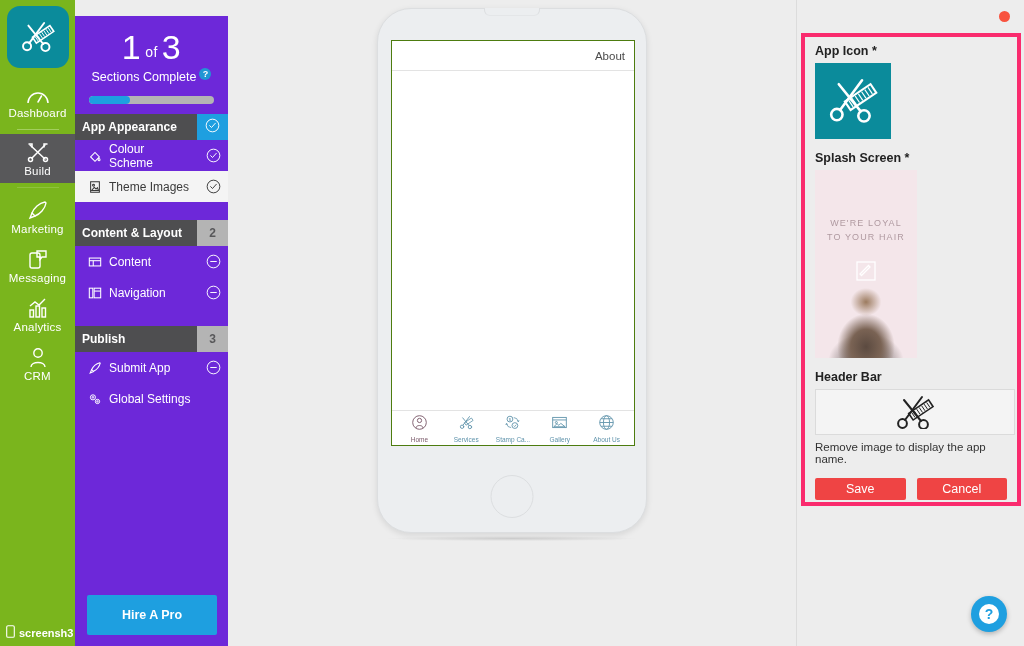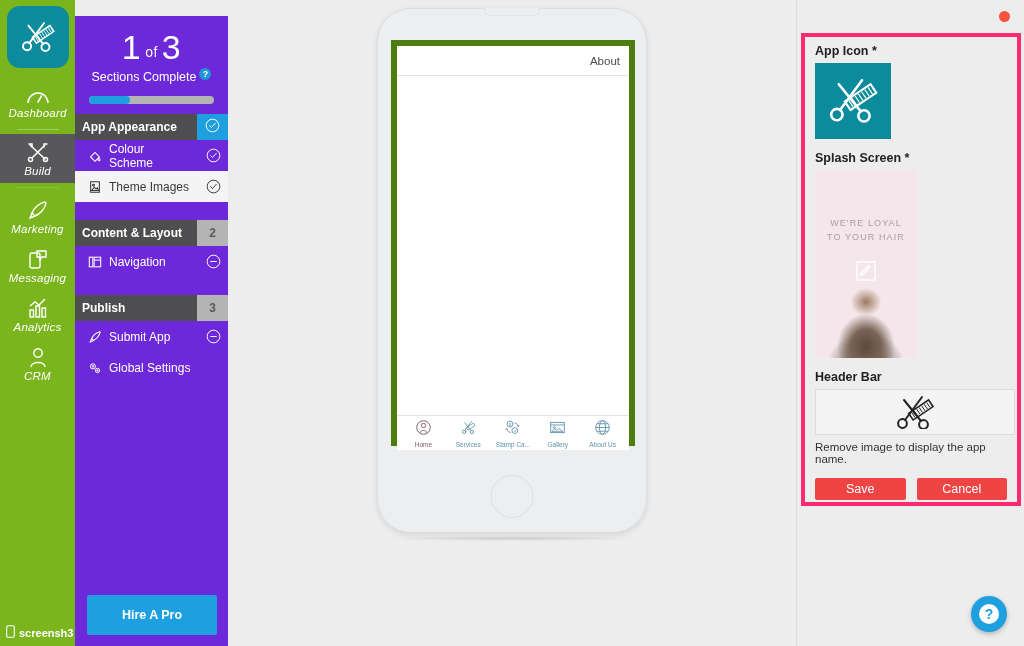--- a/index.html
+++ b/index.html
@@ -22,21 +22,21 @@
     background: #0b8b9b; display: flex; align-items: center; justify-content: center;
   }
   .rail-items { width: 100%; margin-top: 8px; }
   .rail-item {
     width: 100%; height: 49px;
     display: flex; flex-direction: column; align-items: center; justify-content: center;
     color: #ffffff; font-size: 11.5px; letter-spacing: .2px;
     position: relative; cursor: pointer;
   }
   .rail-item .ri-ico { height: 22px; display:flex; align-items:flex-end; }
-  .rail-item .ri-lbl { margin-top: 2px; line-height: 12px; font-style: italic; }
+  .rail-item .ri-lbl { margin-top: 2px; line-height: 12px; }
   .rail-item.active { background: #58585a; }
   .rail-sep { width: 42px; height: 1px; background: #a3ce5e; margin: 4px auto; }
   .rail-sep.dark { background: #8fc13e; }
   .rail-foot {
     position: absolute; left: 0; bottom: 6px; width: 75px;
     display: flex; align-items: center; gap: 4px; padding-left: 6px;
     color: #fff; font-size: 11px; font-weight: bold;
   }
 
   
@@ -106,21 +106,21 @@
     box-shadow: 0 2px 6px rgba(0,0,0,.10);
   }
   .phone-speaker {
     position: absolute; top: -1px; left: 50%; transform: translateX(-50%);
     width: 56px; height: 8px; background: #eceef0;
     border-left: 1px solid #dcdee0; border-right: 1px solid #dcdee0;
     border-bottom: 1px solid #e4e6e8; border-radius: 0 0 6px 6px;
   }
   .phone-screen {
     position: absolute; left: 13px; top: 31px; width: 244px; height: 406px;
-    background: #ffffff; border: 6px solid #4d7c0f;
+    background: #ffffff; border: 1px solid #4d7c0f;
   }
   .app-header {
     height: 30px; border-bottom: 1px solid #e3e3e3;
     display: flex; align-items: center; justify-content: flex-end;
     padding-right: 9px; font-size: 11.5px; color: #4b4b4b;
   }
   .app-body { height: 339px; background: #fff; }
   .tabbar {
     height: 35px; border-top: 1px solid #e3e3e3; background: #fff;
     display: flex; align-items: center; justify-content: space-around; padding: 0 4px;
@@ -377,20 +377,38 @@
             <svg width="15" height="15" viewBox="0 0 18 18">
               <circle cx="9" cy="9" r="7.6" fill="none" stroke="currentColor" stroke-width="1.15"></circle>
               <path d="M5.6 9.2 L7.8 11.4 L12.4 6.3" fill="none" stroke="currentColor" stroke-width="1.15" stroke-linecap="round"></path>
             </svg>
           </span>
         </div>
         <div class="grp-spacer"></div>
         <div class="grp-head">
           <span>Content &amp; Layout</span>
           <span class="grp-badge num">2</span>
+        </div>
+        <div class="sub-item">
+          <span class="si-ico">
+            <svg width="14" height="14" viewBox="0 0 16 16">
+              <g fill="none" stroke="currentColor" stroke-width="1.2">
+                <rect x="1.5" y="3.5" width="13" height="9"></rect>
+                <line x1="1.5" y1="6.5" x2="14.5" y2="6.5"></line>
+                <line x1="6" y1="6.5" x2="6" y2="12.5"></line>
+              </g>
+            </svg>
+          </span>
+          <span class="si-lbl">Content</span>
+          <span class="si-state">
+            <svg width="15" height="15" viewBox="0 0 18 18">
+              <circle cx="9" cy="9" r="7.6" fill="none" stroke="currentColor" stroke-width="1.15"></circle>
+              <line x1="5.6" y1="9" x2="12.4" y2="9" stroke="currentColor" stroke-width="1.15" stroke-linecap="round"></line>
+            </svg>
+          </span>
         </div>
         <div class="sub-item">
           <span class="si-ico">
             <svg width="14" height="14" viewBox="0 0 16 16">
               <g fill="none" stroke="currentColor" stroke-width="1.2">
                 <rect x="1.5" y="2.5" width="4" height="11"></rect>
                 <rect x="7" y="2.5" width="7.5" height="11"></rect>
                 <line x1="7" y1="5.8" x2="14.5" y2="5.8"></line>
               </g>
             </svg>

